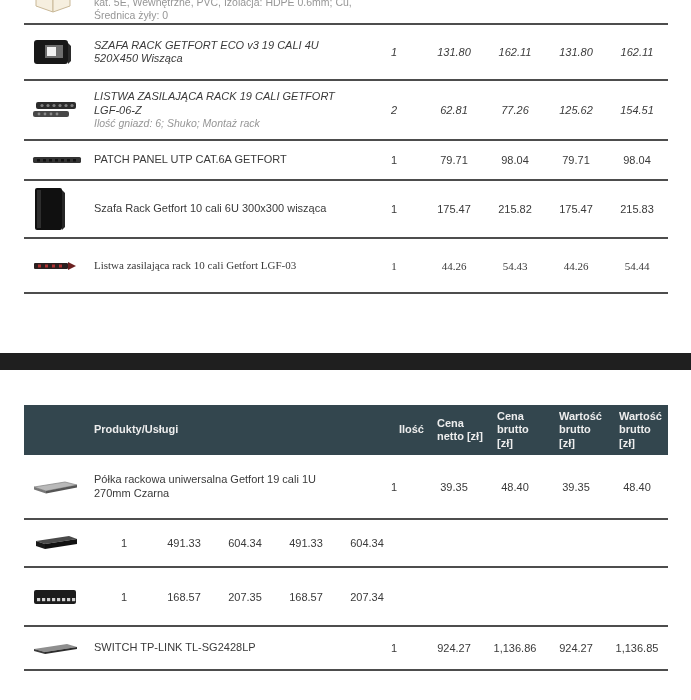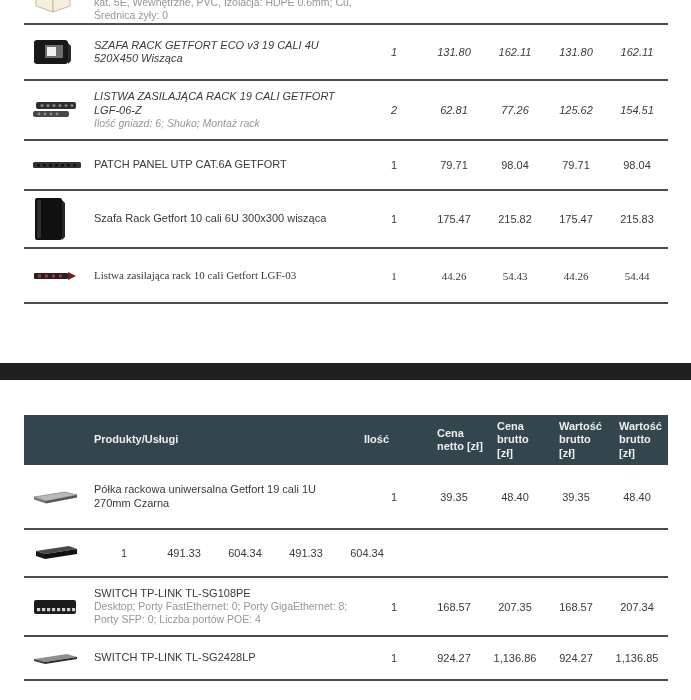--- a/index.html
+++ b/index.html
@@ -26,34 +26,34 @@
 
   
   .partial-row { height: 25px; overflow: hidden; display: flex; border-bottom: 2px solid #4d4d4d; }
   .partial-row .c-thumb { align-items: flex-start; }
   .partial-row .icon { margin-top: -16px; display: inline-block; }
   .partial-row .c-desc { margin-top: -4px; }
 
   
   #t1-rows .trow:nth-child(1) { height: 56px; font-style: italic; }
   #t1-rows .trow:nth-child(2) { height: 60px; font-style: italic; }
-  #t1-rows .trow:nth-child(3) { height: 50px; }
+  #t1-rows .trow:nth-child(3) { height: 40px; }
   #t1-rows .trow:nth-child(4) { height: 58px; }
   #t1-rows .trow:nth-child(5) { height: 55px; font-family: Liberation Serif, serif; }
 
   
   .gap-a { height: 59px; }
   .divider-bar { height: 17px; width: 691px; background: #1f1f1f; }
   .gap-b { height: 35px; }
 
   
   .thead { height: 50px; background: #33464e; display: flex; align-items: center; }
   .thead .hcell { font-size: 11px; font-weight: bold; color: #ededed; line-height: 13.5px; }
   .thead .c-desc { padding-right: 0; }
-  .thead .c-qty { text-align: left; }
+  .thead .c-qty { text-align: right; }
   .thead .c-cn, .thead .c-cb, .thead .c-wn, .thead .c-wb { text-align: left; padding-left: 13px; }
 
   
   #t2-rows .trow:nth-child(1) { height: 65px; }
   #t2-rows .trow:nth-child(2) { height: 48px; }
   #t2-rows .trow:nth-child(3) { height: 59px; }
   #t2-rows .trow:nth-child(4) { height: 44px; }
 
   .icon { display: inline-block; line-height: 0; }
   .sub:empty { display: none; }
@@ -246,24 +246,20 @@
                 <rect x="5" y="12" width="3.2" height="3.2" fill="#cfcfcf"></rect>
                 <rect x="10" y="12" width="3.2" height="3.2" fill="#cfcfcf"></rect>
                 <rect x="15" y="12" width="3.2" height="3.2" fill="#cfcfcf"></rect>
                 <rect x="20" y="12" width="3.2" height="3.2" fill="#cfcfcf"></rect>
                 <rect x="25" y="12" width="3.2" height="3.2" fill="#cfcfcf"></rect>
                 <rect x="30" y="12" width="3.2" height="3.2" fill="#cfcfcf"></rect>
                 <rect x="35" y="12" width="3.2" height="3.2" fill="#cfcfcf"></rect>
                 <rect x="40" y="12" width="3.2" height="3.2" fill="#cfcfcf"></rect>
               </svg></span>
     </div>
-    <div class="cell c-desc">
-      <div class="title">SWITCH TP-LINK TL-SG108PE</div>
-      <div class="sub">Desktop; Porty FastEthernet: 0; Porty GigaEthernet: 8; Porty SFP: 0; Liczba portów POE: 4</div>
-    </div>
     <div class="cell c-qty num">1</div>
     <div class="cell c-cn num">168.57</div>
     <div class="cell c-cb num">207.35</div>
     <div class="cell c-wn num">168.57</div>
     <div class="cell c-wb num">207.34</div>
   </div>
         <div class="trow">
     <div class="cell c-thumb">
       <span class="icon"><svg width="48" height="16" viewBox="0 0 48 16">
                 <polygon points="2,9 35,4 45,7 13,12" fill="#8f8f8f"></polygon>

